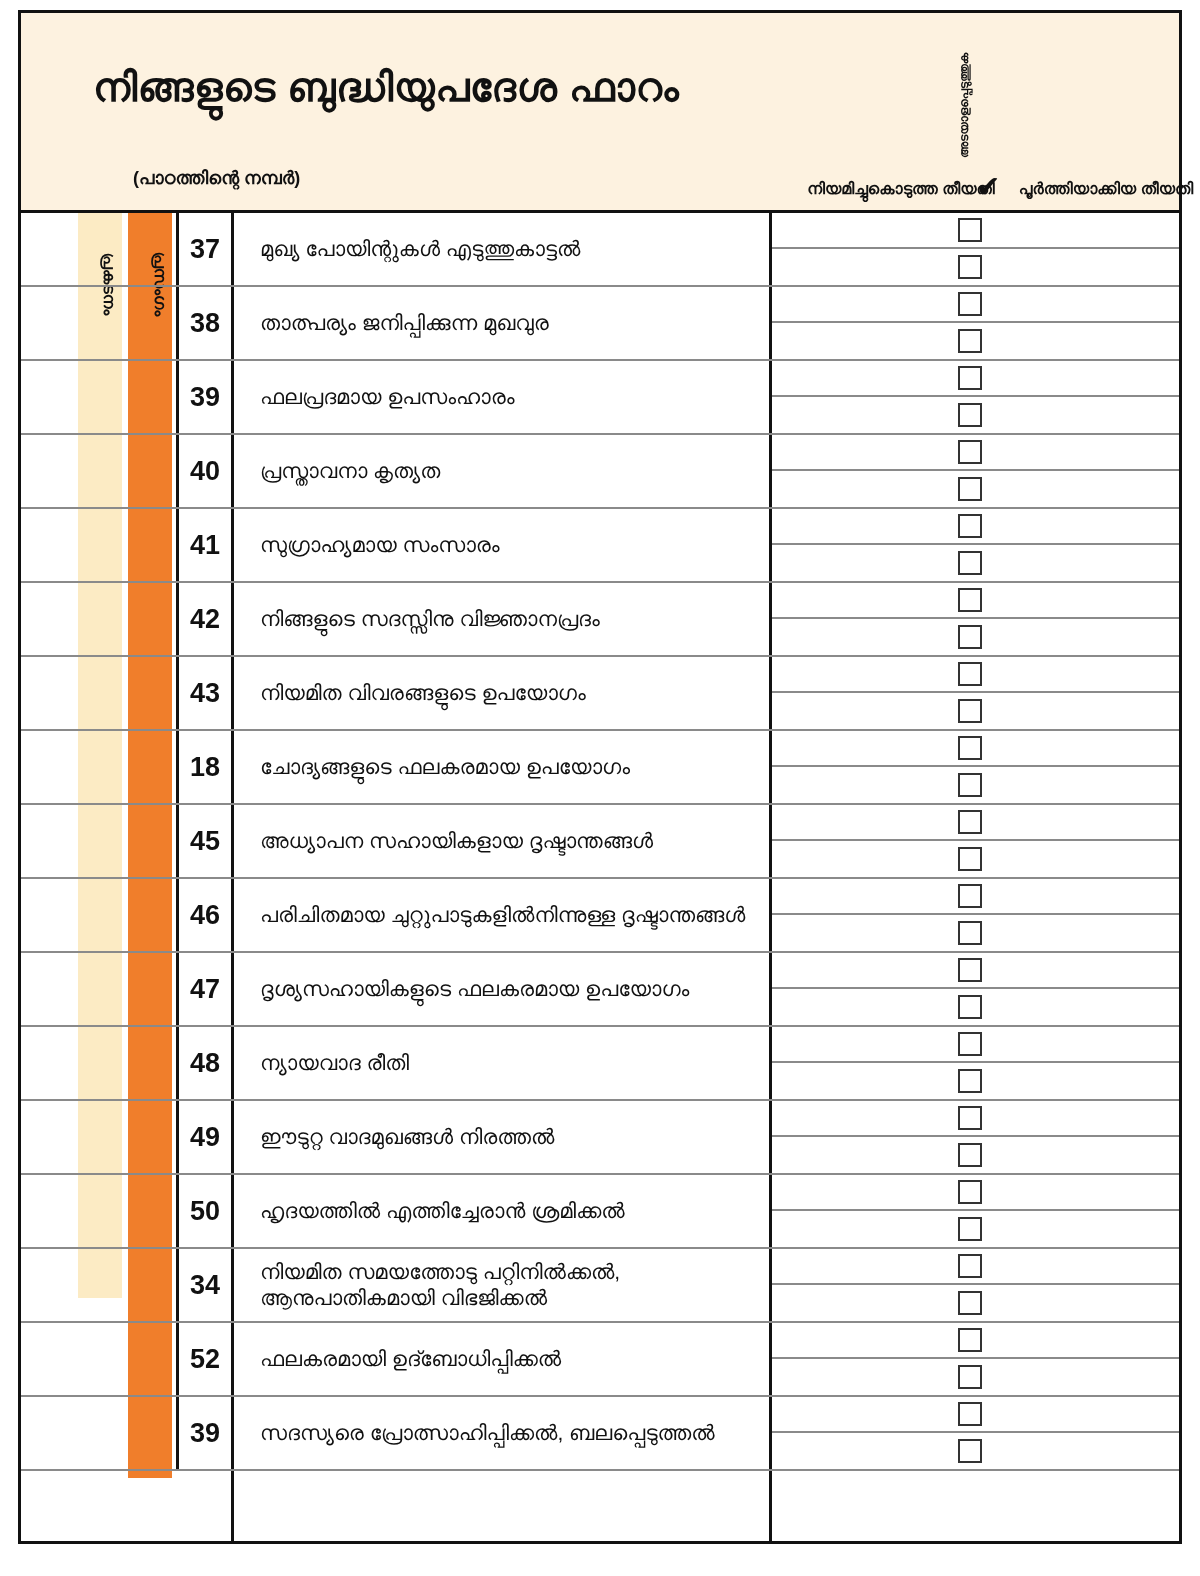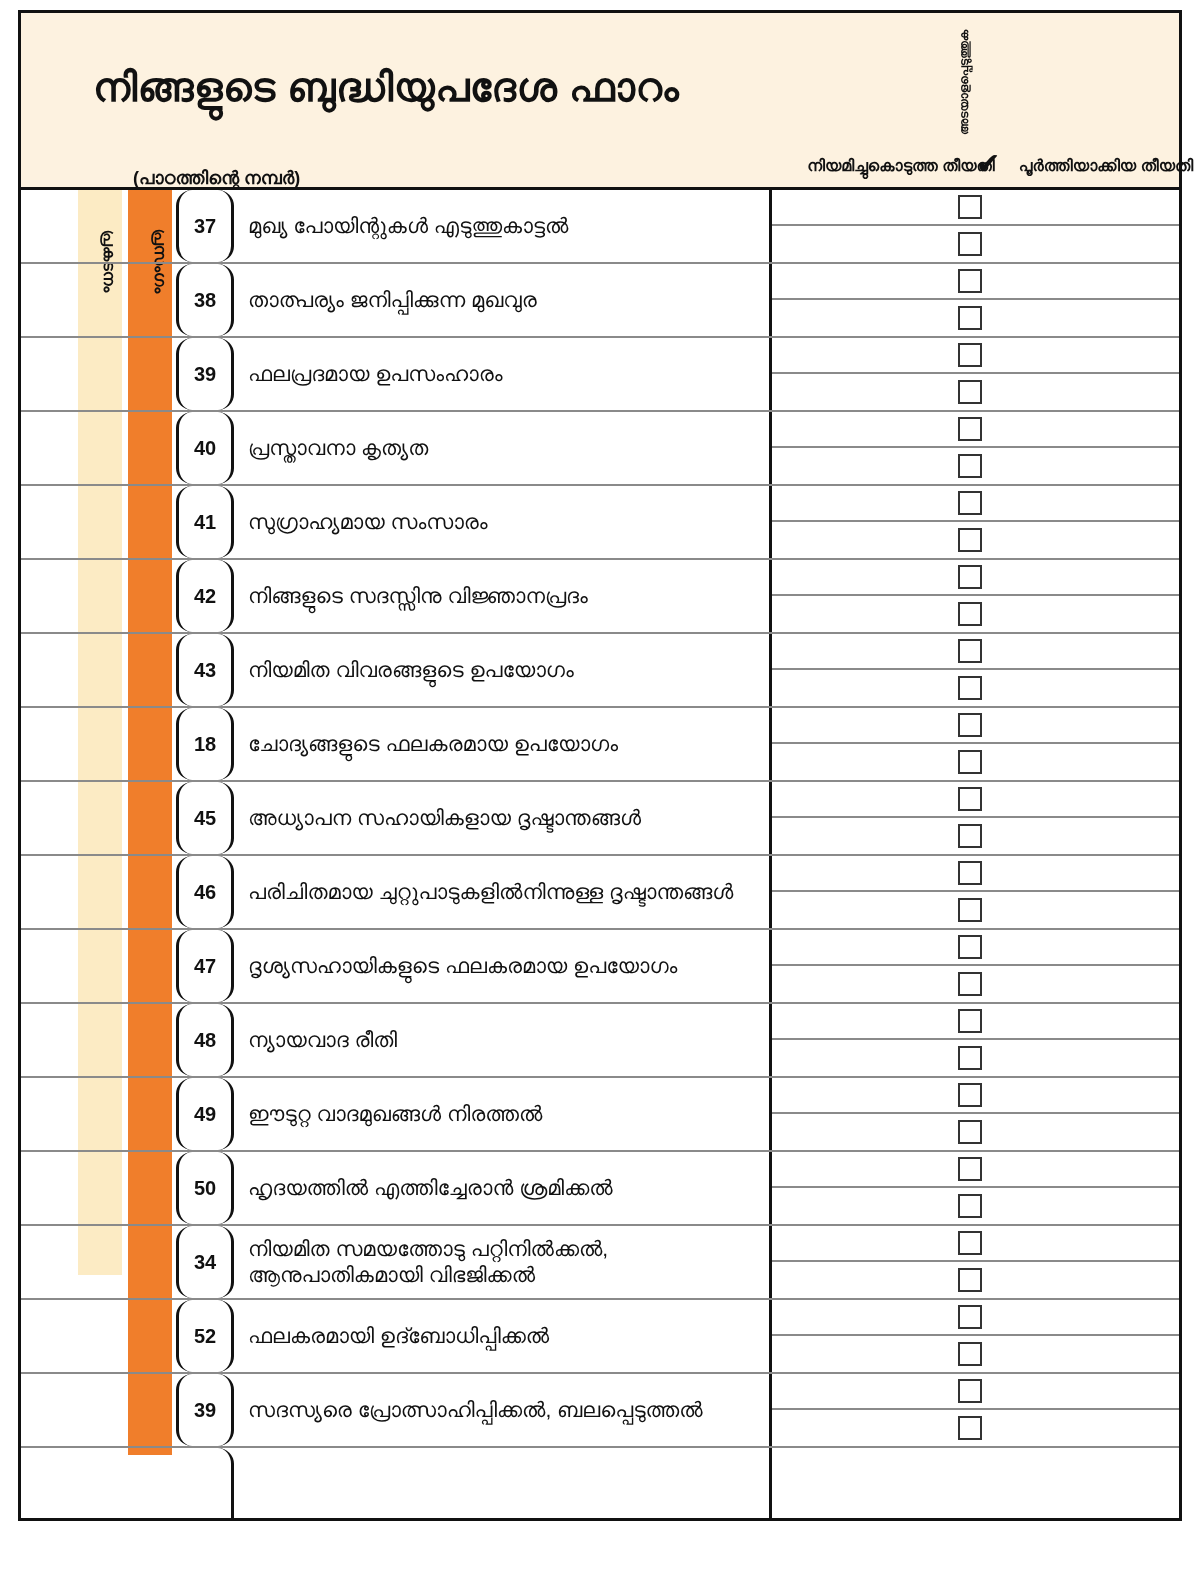--- a/index.html
+++ b/index.html
@@ -20,21 +20,21 @@
     position: relative;
     width: 1200px;
     height: 1576px;
     background: #ffffff;
     padding: 10px 18px 0 18px;
   }
 
   
   .header {
     position: relative;
-    height: 177px;
+    height: 200px;
     background: #fdf2e0;
     border: 3px solid #111111;
     border-bottom: none;
     display: flex;
     align-items: stretch;
   }
   .header-left {
     flex: 0 0 790px;
     position: relative;
   }
@@ -157,37 +157,36 @@
   .cell-spacer {
     flex: 0 0 155px;
   }
   .cell-num {
     flex: 0 0 58px;
     border-left: 3px solid #111111;
     border-right: 3px solid #111111;
     display: flex;
     align-items: center;
     justify-content: center;
-    font-size: 20px;
+    font-size: 27px;
     font-weight: 700;
     color: #111111;
     background: transparent;
-    border-radius: 16px;
   }
   .cell-text {
     flex: 1 1 auto;
     display: flex;
     align-items: center;
     padding: 4px 10px 4px 14px;
     font-size: 21px;
     line-height: 1.25;
     color: #111111;
     background: #ffffff;
   }
-  .cell-text .txt { display: block; }
+  .cell-text .txt { display: block; margin-left: 12px; }
 
   .cell-boxes {
     flex: 0 0 410px;
     border-left: 3px solid #111111;
     display: flex;
     flex-direction: column;
     background: #ffffff;
   }
   .box-half {
     flex: 1 1 50%;

